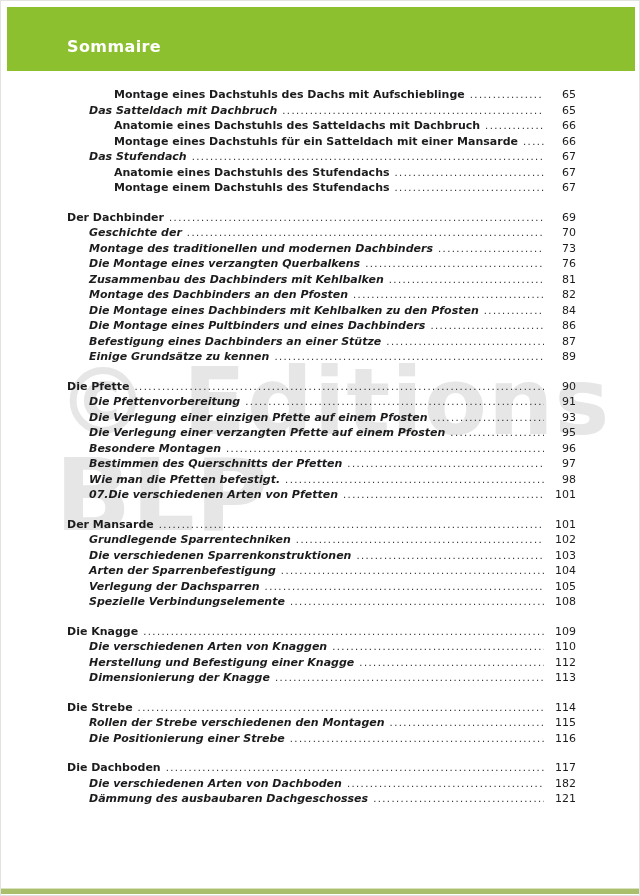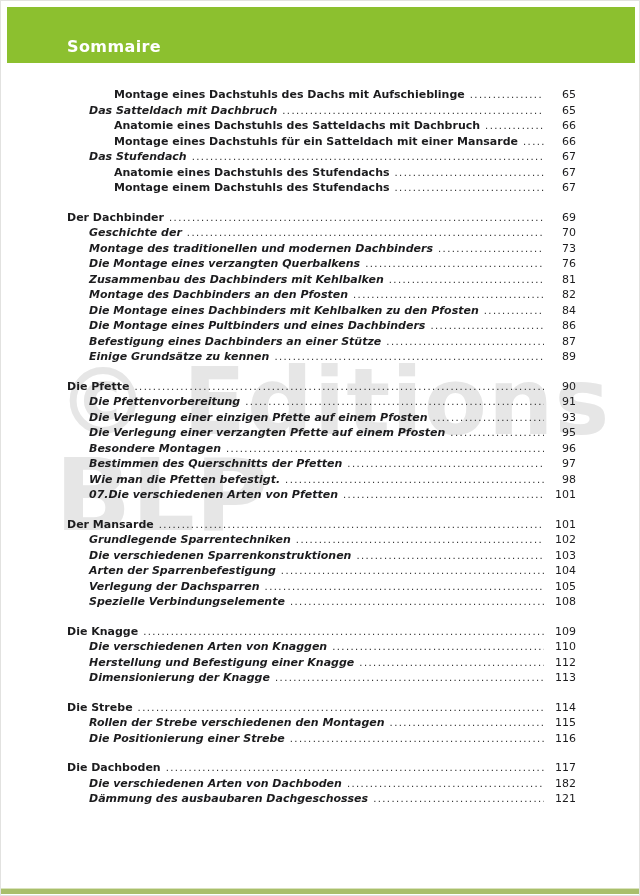--- a/index.html
+++ b/index.html
@@ -10,21 +10,21 @@
     position:relative;
     overflow:hidden;
   }
   .page {
     position:absolute; inset:0;
     border:1px solid #e2e2e0;
     box-sizing:border-box;
   }
   
   .band {
-    position:absolute; left:6px; right:4px; top:6px; height:56px;
+    position:absolute; left:6px; right:4px; top:6px; height:64px;
     background:#8cc02f;
     z-index:2;
   }
   .band-title {
     position:absolute; left:60px; top:30px;
     font-size:16px; font-weight:bold; color:#ffffff;
     letter-spacing:0.4px;
   }
   
   .watermark { position:absolute; inset:0; z-index:0; }

